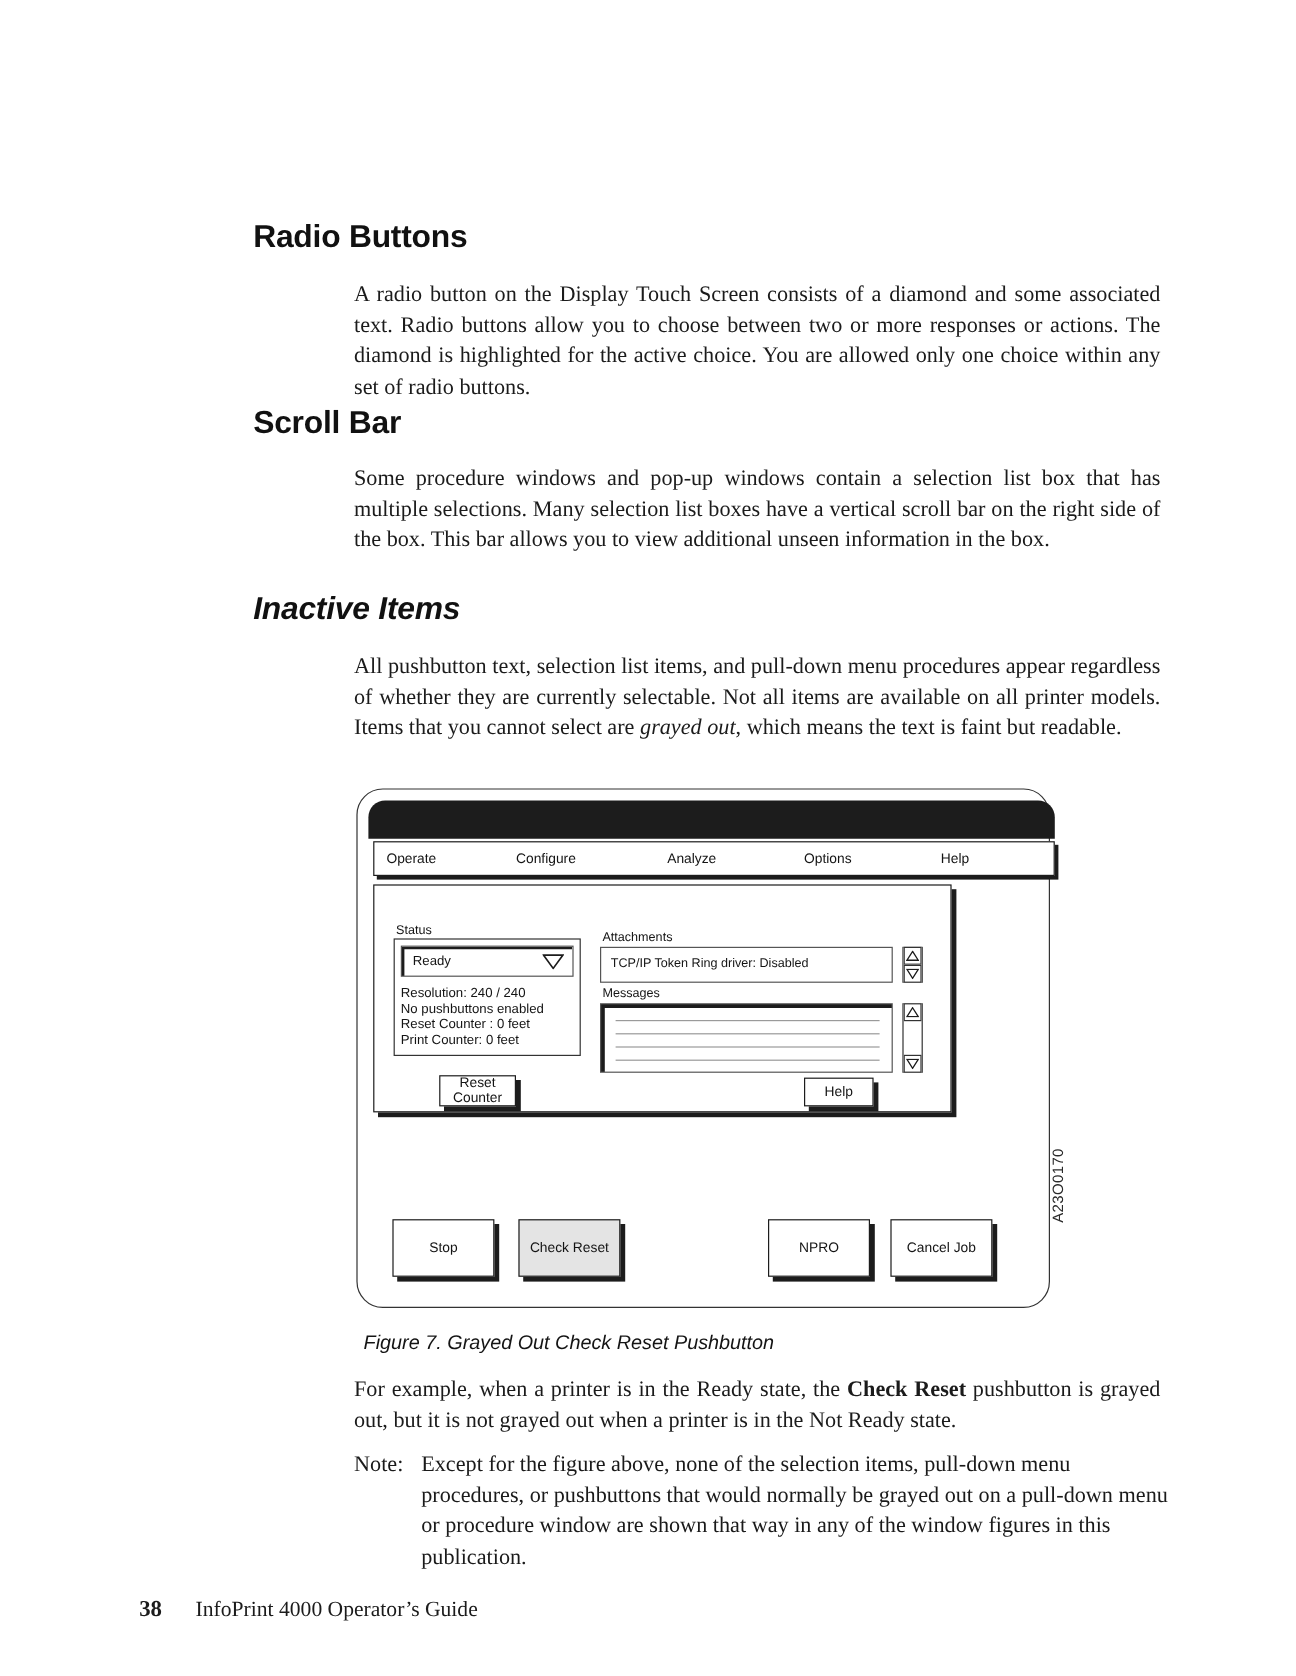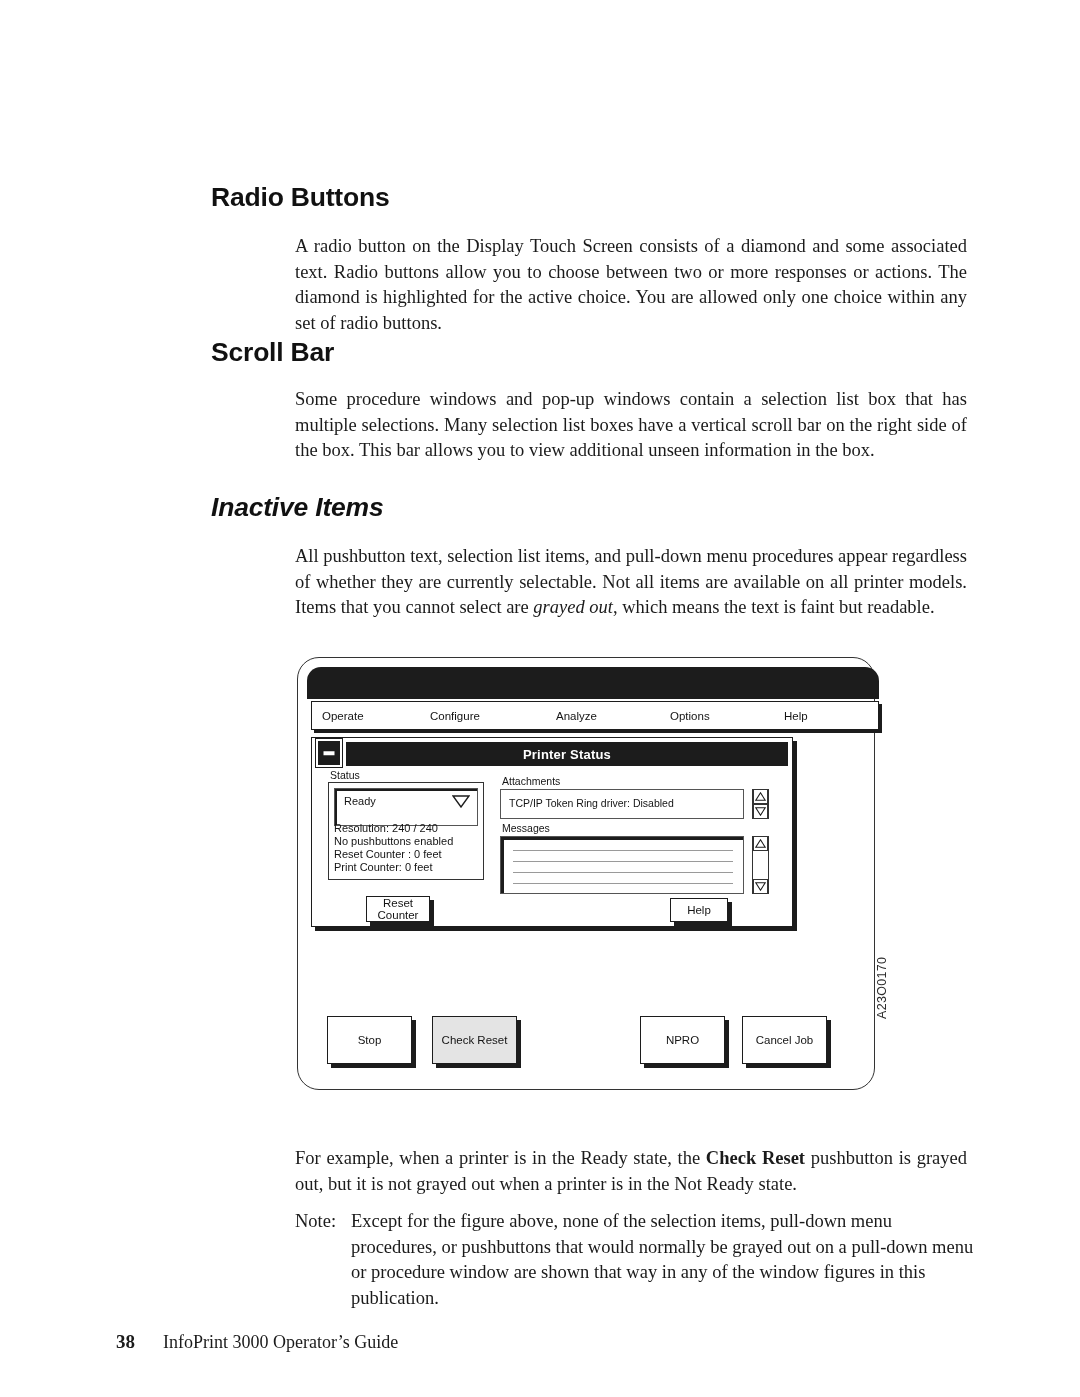--- a/index.html
+++ b/index.html
@@ -215,21 +215,21 @@
     height: 98px;
     border: 1.2px solid #333;
     box-sizing: border-box;
     background: #fff;
   }
   .dropdown {
     position: absolute;
     left: 22px;
     top: 50px;
     width: 144px;
-    height: 38px;
+    height: 26px;
     background: #fff;
     border: 1.2px solid #555;
     box-sizing: border-box;
     box-shadow: inset 3px 3px 0 -1px #1c1c1c;
   }
   .dropdown .dd-val {
     position: absolute;
     left: 9px;
     top: 6px;
     font-family: "Liberation Sans", sans-serif;
@@ -374,26 +374,20 @@
     <div class="menubar">
       <span class="menu-item" style="left:10px;">Operate</span>
       <span class="menu-item" style="left:118px;">Configure</span>
       <span class="menu-item" style="left:244px;text-align:right;">Analyze</span>
       <span class="menu-item" style="left:358px;">Options</span>
       <span class="menu-item" style="left:472px;">Help</span>
     </div>
 
     <div class="status-window">
 
-      <div class="sw-titlebar">
-        <div class="min-btn"></div>
-        <div class="sw-title-bg">
-          <span class="sw-title-text">Printer Status</span>
-        </div>
-      </div>
 
       <span class="fld-label" style="left:18px; top:31px;">Status</span>
       <div class="status-box"></div>
 
       <div class="dropdown">
         <span class="dd-val">Ready</span>
         <svg class="dd-arrow-outline" viewBox="0 0 18 13">
           <polygon points="1,1 17,1 9,12" fill="#ffffff" stroke="#1c1c1c" stroke-width="1.4"></polygon>
         </svg>
       </div>
@@ -454,25 +448,26 @@
     </div>
 
     <div class="pbtn" style="left:30px;  top:359px; width:85px; height:48px;">Stop</div>
     <div class="pbtn grayed" style="left:135px; top:359px; width:85px; height:48px;">Check Reset</div>
     <div class="pbtn" style="left:343px; top:359px; width:85px; height:48px;">NPRO</div>
     <div class="pbtn" style="left:445px; top:359px; width:85px; height:48px;">Cancel Job</div>
 
     <div class="fig-id">A23O0170</div>
   </div>
 
+  <div class="fig-caption" style="top:1110px;">Figure 7. Grayed Out Check Reset Pushbutton</div>
 
   <div class="para" style="top:1146px;"><span>For example, when a printer is in the Ready state, the </span><b class="bold">Check Reset</b><span> pushbutton is grayed out, but it is not grayed out when a printer is in the Not Ready state.</span></div>
 
   <div class="note" style="top:1209px;">
     <span class="note-label">Note:</span>
     <span class="note-body">Except for the figure above, none of the selection items, pull-down menu procedures, or pushbuttons that would normally be grayed out on a pull-down menu or procedure window are shown that way in any of the window figures in this publication.</span>
   </div>
 
   <div class="footer">
-    <span class="pg">38</span><span>InfoPrint 3000 Operator’s Guide</span>
+    <span class="pg">38</span><span>InfoPrint 4000 Operator’s Guide</span>
   </div>
 
 </div>
 
 </body></html>

